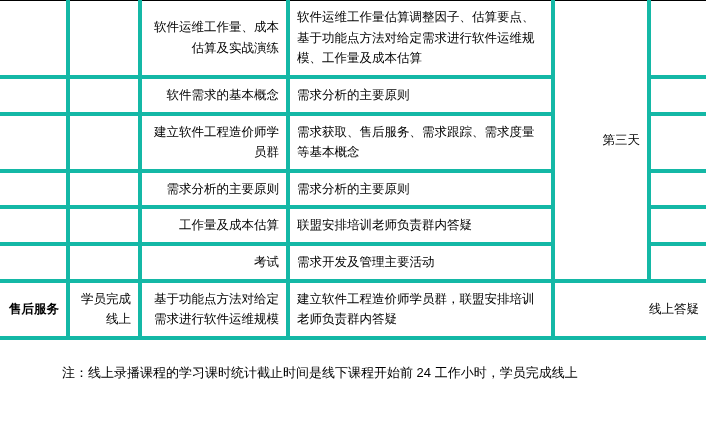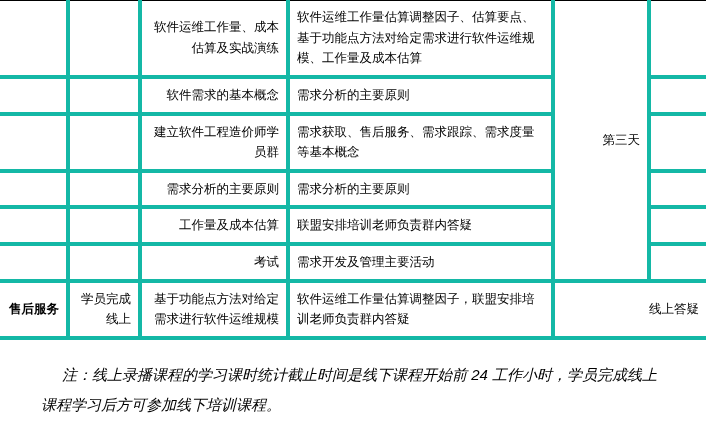--- a/index.html
+++ b/index.html
@@ -45,23 +45,22 @@
   col.c4 { width: 265px; }
   col.c5 { width: 96px; }
   col.c6 { width: 57px; }
 
   .center { text-align: right; }
   .left   { text-align: left; margin-top: 23px; }
   .nob-left  { border-left: none !important; }
 
   .noteblock {
     padding: 20px 0 0 0;
-    font-size: 15px;
+    font-size: 13px;
     line-height: 2.0;
-    font-style: italic;
   }
   .note-line1 {
     padding-left: 62px;
     text-indent: 0;
   }
   .note-line2 {
     padding-left: 41px;
   }
 </style>
 </head>
@@ -119,24 +118,23 @@
         <td style="border-left:none;"></td>
         <td></td>
         <td class="center">考试</td>
         <td class="left">需求开发及管理主要活动</td>
         <td style="border-right:none;"></td>
       </tr>
       <tr>
         <td class="center" style="border-left:none;font-weight:bold;">售后服务</td>
         <td class="center">学员完成线上</td>
         <td class="center">基于功能点方法对给定需求进行软件运维规模</td>
-        <td class="left">软件运维工作量估算调整因子，联盟安排培训老师负责群内答疑</td>
+        <td class="left">建立软件工程造价师学员群，联盟安排培训老师负责群内答疑</td>
         <td class="center" colspan="2" style="border-right:none;">线上答疑</td>
       </tr>
     </tbody>
   </table>
 
   <div class="noteblock">
     <div class="note-line1">注：线上录播课程的学习课时统计截止时间是线下课程开始前 24 工作小时，学员完成线上</div>
-    <div class="note-line2">课程学习后方可参加线下培训课程。</div>
   </div>
 
 </div>
 
 </body></html>

